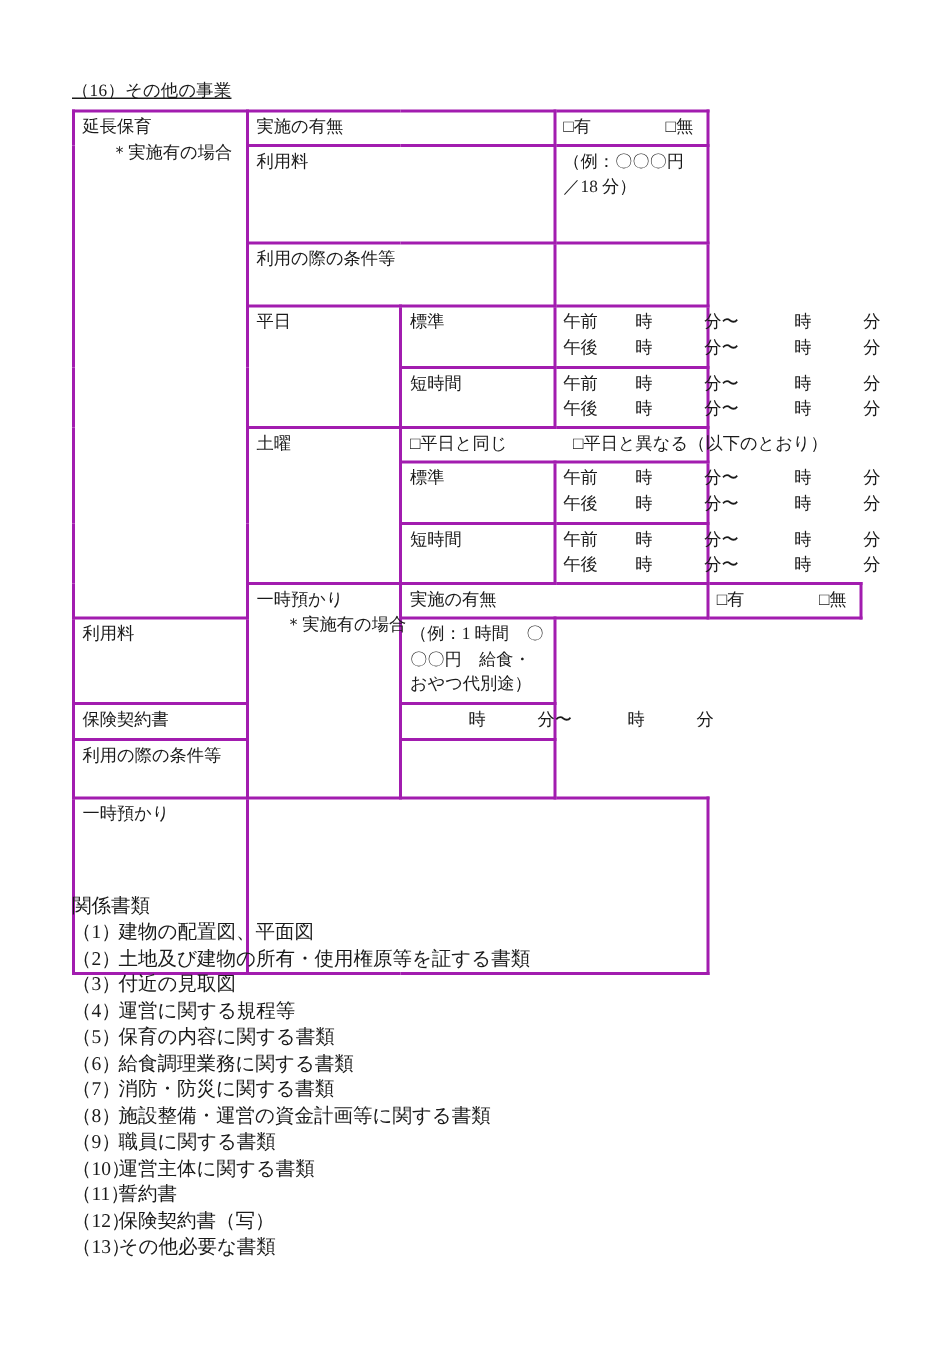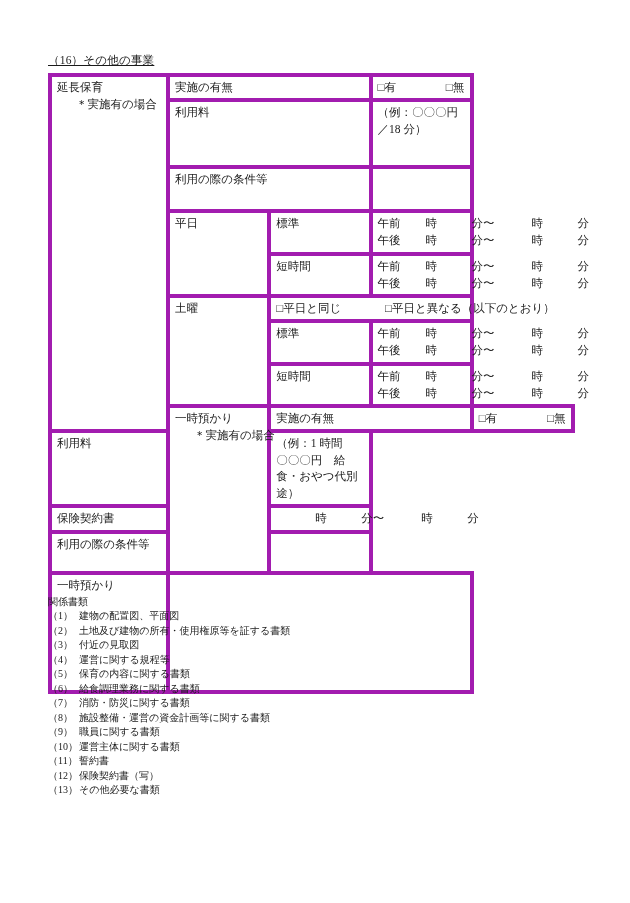--- a/index.html
+++ b/index.html
@@ -38,21 +38,21 @@
   table.form-table {
     position: absolute;
     left: 48px;
     top: 73px;
     width: 527px;
     border-collapse: collapse;
     table-layout: fixed;
     font-size: 11.5px;
   }
   table.form-table td {
-    border: 4px solid #a21caf;
+    border: 2px solid #a21caf;
     padding: 2px 5px;
     vertical-align: top;
     line-height: 1.45;
     font-size: 11.5px;
     background: #fff;
   }
   td.lbl-main { width: 104px; }
   td.sub-col  { width: 70px; }
   td.kind-col { width: 36px; }
 
@@ -86,21 +86,21 @@
     vertical-align: middle;
     text-align: left;
   }
   .midleft { vertical-align: middle; }
 
   
   .attachments {
     position: absolute;
     left: 48px;
     top: 597px;
-    font-size: 10px;
+    font-size: 13px;
     line-height: 1.0;
   }
   .attachments .att-title {
     margin: 0 0 4px 0;
     white-space: nowrap;
   }
   .attachments ol.att-list {
     list-style: none;
     margin: 0;
     padding: 0;

